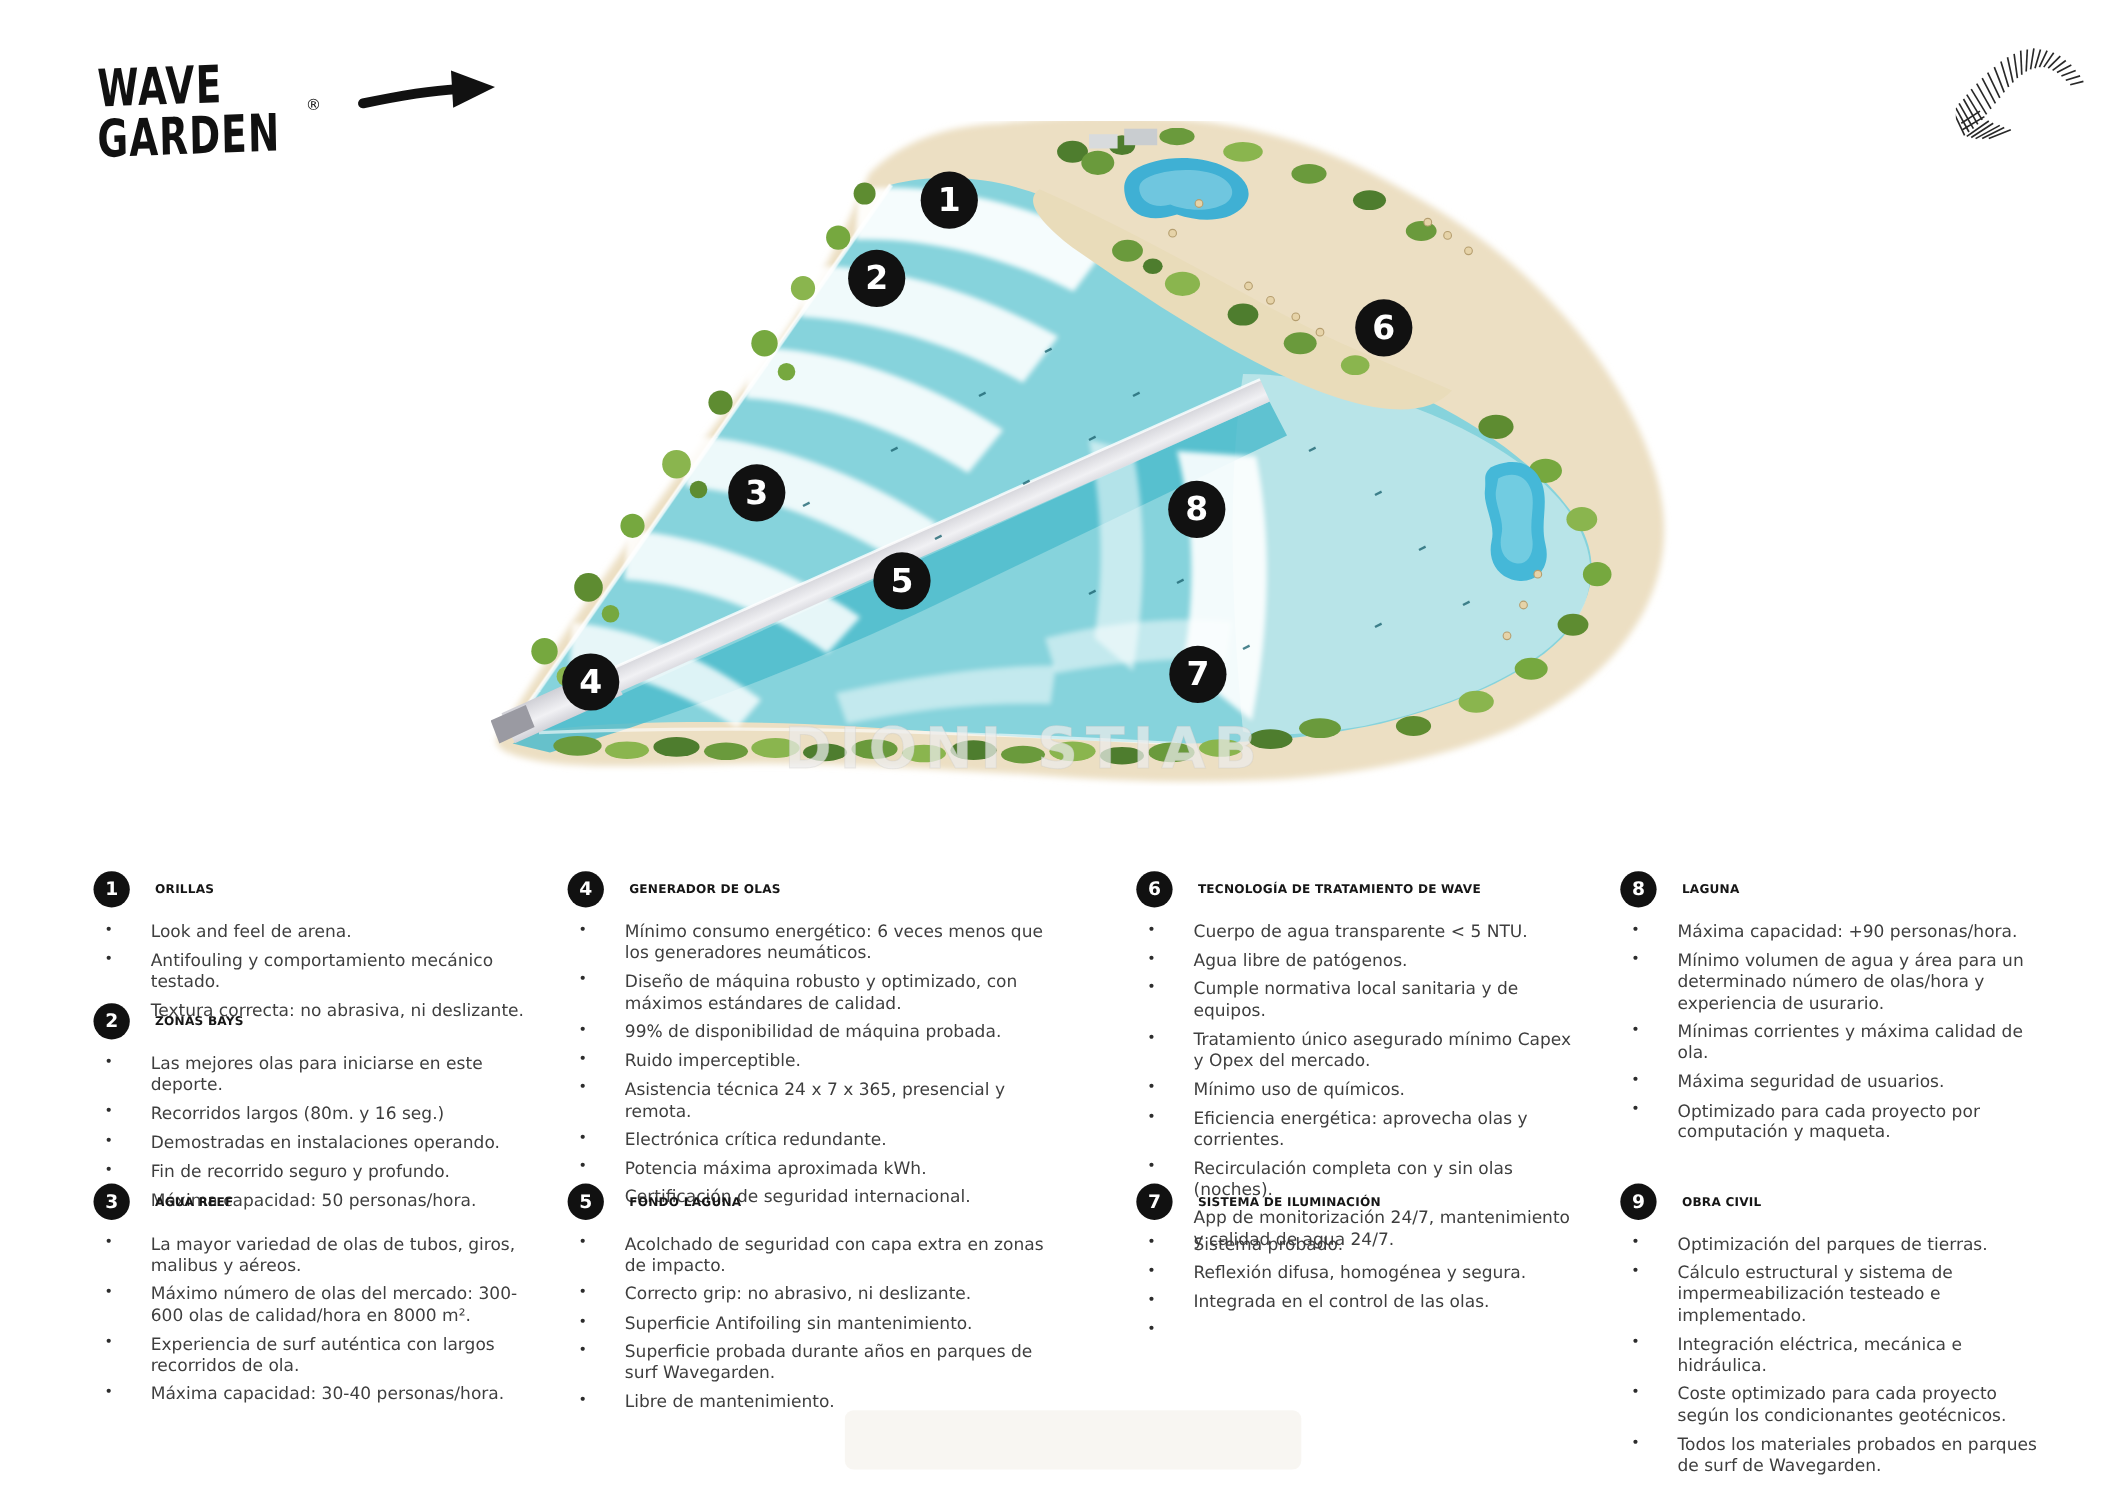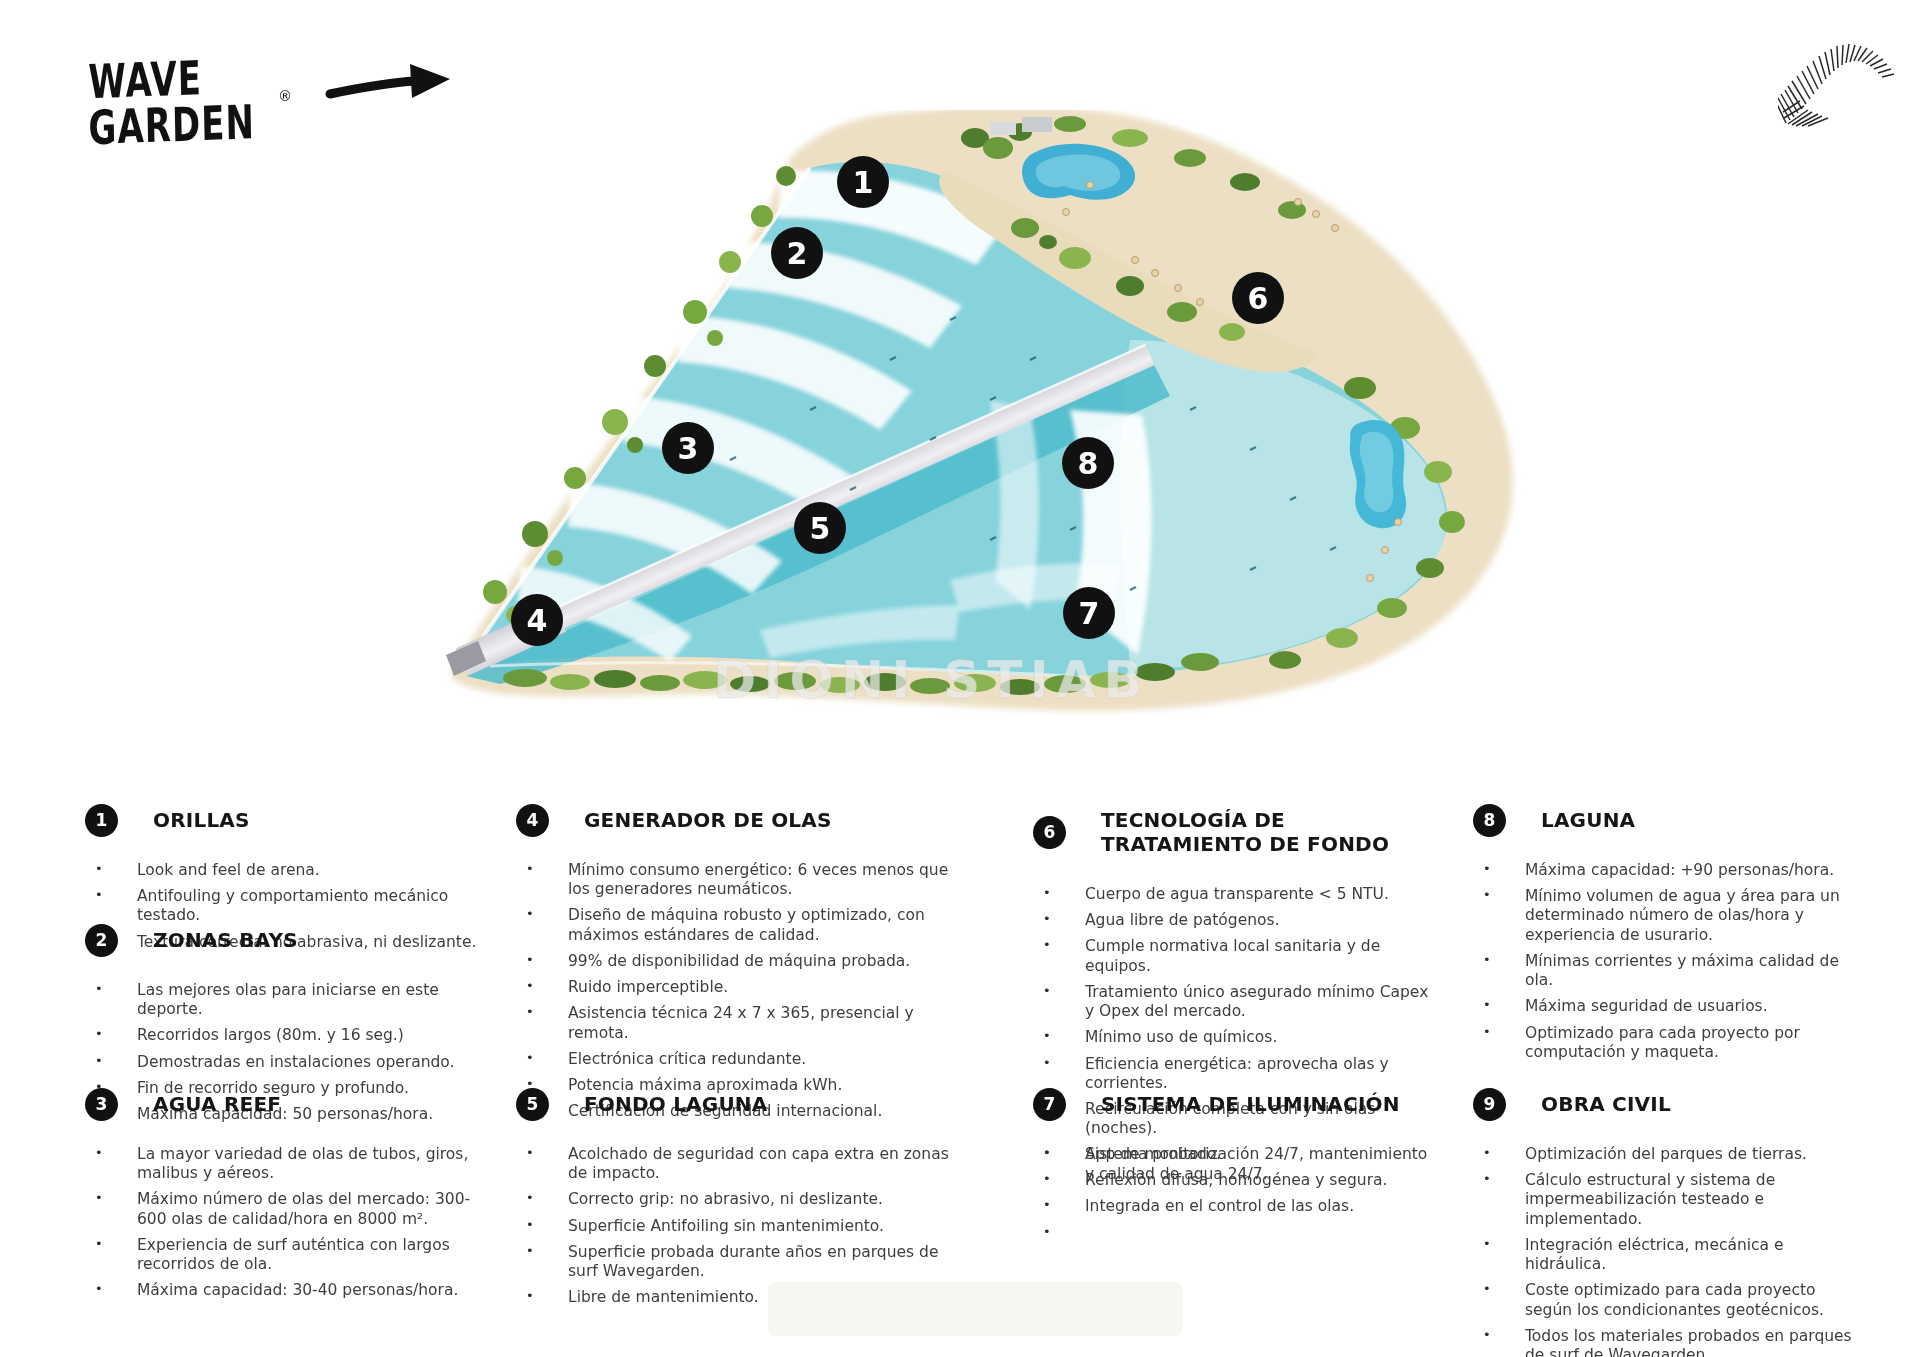--- a/index.html
+++ b/index.html
@@ -27,21 +27,21 @@
     font-size:30px;font-weight:bold;z-index:5;
   }
   
   .faint-box{position:absolute;left:768px;top:1282px;width:415px;height:54px;
     background:rgba(247,244,240,0.85);border-radius:8px;}
   
   .section{position:absolute;}
   .sec-head{display:flex;align-items:center;gap:19px;}
   .badge{flex:0 0 33px;width:33px;height:33px;border-radius:50%;background:#111;color:#fff;
     display:flex;align-items:center;justify-content:center;font-size:17px;font-weight:bold;}
-  .sec-title{margin:16px;font-size:20px;font-weight:bold;color:#161616;letter-spacing:.2px;}
+  .sec-title{margin:4px;font-size:11px;font-weight:bold;color:#161616;letter-spacing:.2px;}
   ul.bullets{list-style:none;margin:13px 0 0 0;padding:0;}
   ul.bullets li{display:flex;font-size:15.5px;line-height:1.24;color:#3e3e3e;margin-bottom:7px;}
   ul.bullets .dot{flex:0 0 52px;padding-left:10px;box-sizing:border-box;font-size:13px;color:#2c2c2c;}
   ul.bullets .txt{flex:1;}
   .s1{left:85px;top:792px;width:405px;}
   .s2{left:85px;top:912px;width:405px;}
   .s3{left:85px;top:1076px;width:405px;}
   .s4{left:516px;top:792px;width:452px;}
   .s5{left:516px;top:1076px;width:452px;}
   .s6{left:1033px;top:792px;width:398px;}
@@ -435,21 +435,21 @@
       <li>
         <span class="dot">•</span>
         <span class="txt">Libre de mantenimiento.</span>
       </li>
     </ul>
 </div>
 
 <div class="section s6">
   <div class="sec-head">
     <span class="badge">6</span>
-    <h3 class="sec-title">TECNOLOGÍA DE TRATAMIENTO DE FONDO</h3>
+    <h3 class="sec-title">TECNOLOGÍA DE TRATAMIENTO DE WAVE</h3>
   </div>
   <ul class="bullets">
       <li>
         <span class="dot">•</span>
         <span class="txt">Cuerpo de agua transparente &lt; 5 NTU.</span>
       </li>
       <li>
         <span class="dot">•</span>
         <span class="txt">Agua libre de patógenos.</span>
       </li>

